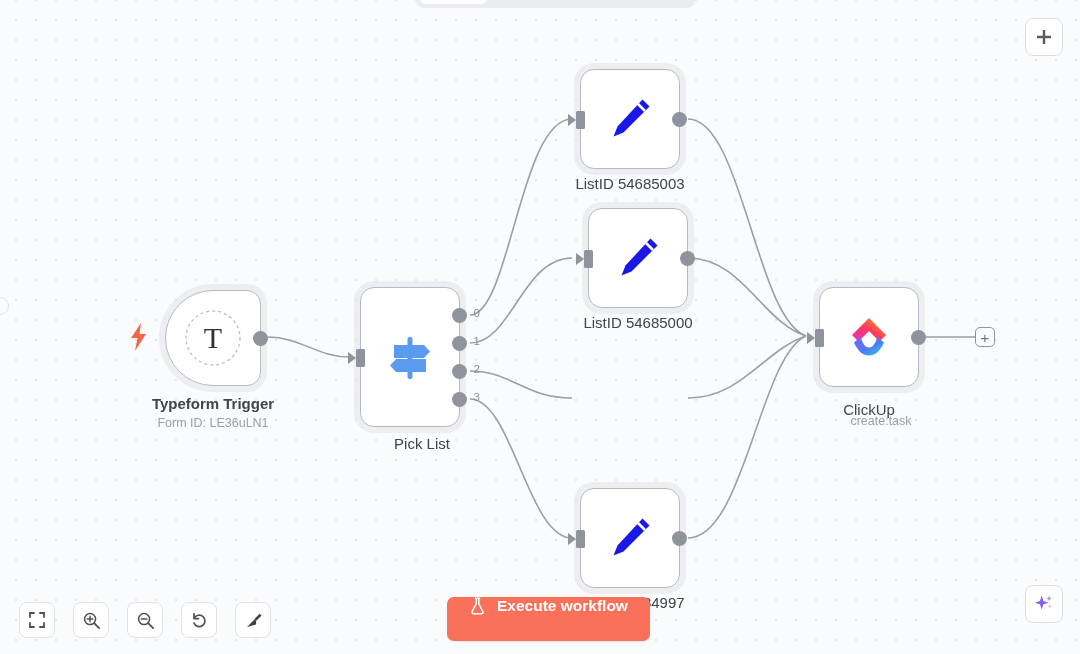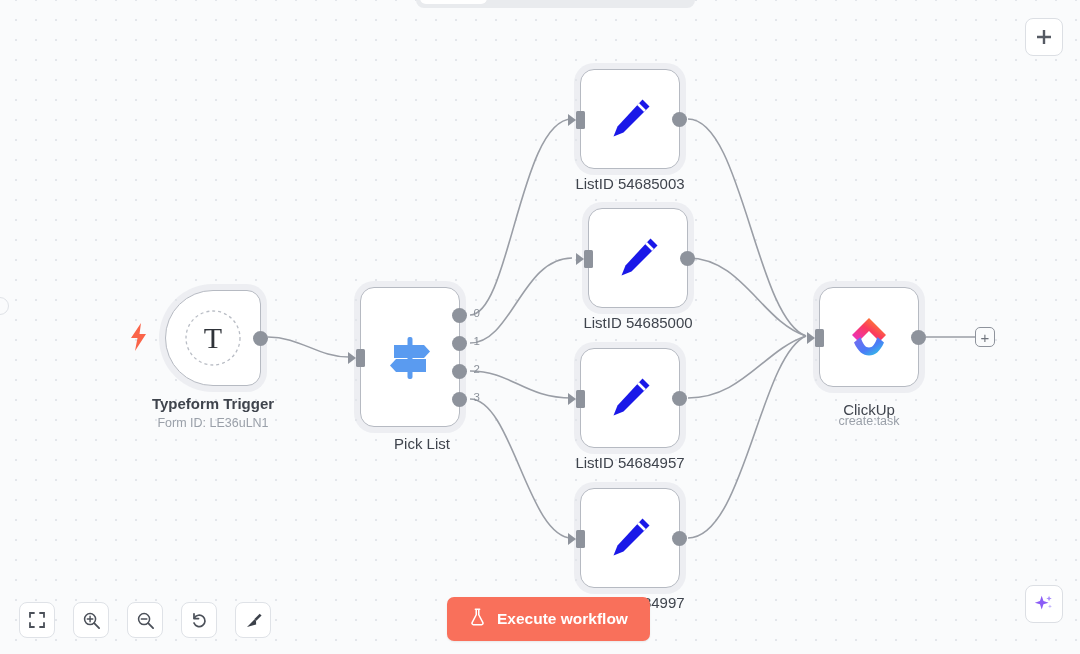--- a/index.html
+++ b/index.html
@@ -125,21 +125,21 @@
     cursor: pointer;
   }
 
   
   .execute-btn {
     position: absolute; left: 447px; bottom: 13px;
     height: 44px; padding: 0 22px;
     background: #f9705b;
     color: #ffffff;
     border: none; border-radius: 7px;
-    display: flex; align-items: center; gap: 11px;
+    display: flex; gap: 11px;
     font-size: 15.5px; font-weight: bold;
     font-family: "Liberation Sans", sans-serif;
     cursor: pointer; z-index: 20;
     box-shadow: 0 1px 2px rgba(0,0,0,0.08);
   }
 
   .edge-circle {
     position: absolute; left: -9px; top: 297px;
     width: 18px; height: 18px; border-radius: 50%;
     border: 1.4px solid #dfe2e7; background: transparent; z-index: 4;
@@ -245,33 +245,20 @@
           <path d="M40.5 8.5 L47.5 15.5 L21.5 41.5 L11.5 45.5 L15.5 35.5 Z" fill="#1a18e8"></path>
           <path d="M36 13 L43 20" stroke="#ffffff" stroke-width="2.6"></path>
         </svg>
       </div>
       <div class="port-in" style="left:-5px; top:41px;"></div>
       <div class="port-out" style="right:-8px; top:42px;"></div>
     </div>
     <div class="node-label" style="top:105px;">ListID 54685000</div>
   </div>
 
-  <div class="node" style="left:580px; top:348px;">
-    <div class="node-box node-sq">
-      <div class="node-icon">
-        <svg width="56" height="56" viewBox="0 0 56 56">
-          <path d="M40.5 8.5 L47.5 15.5 L21.5 41.5 L11.5 45.5 L15.5 35.5 Z" fill="#1a18e8"></path>
-          <path d="M36 13 L43 20" stroke="#ffffff" stroke-width="2.6"></path>
-        </svg>
-      </div>
-      <div class="port-in" style="left:-5px; top:41px;"></div>
-      <div class="port-out" style="right:-8px; top:42px;"></div>
-    </div>
-    <div class="node-label" style="top:105px;">ListID 54684957</div>
-  </div>
 
   <div class="node" style="left:580px; top:488px;">
     <div class="node-box node-sq">
       <div class="node-icon">
         <svg width="56" height="56" viewBox="0 0 56 56">
           <path d="M40.5 8.5 L47.5 15.5 L21.5 41.5 L11.5 45.5 L15.5 35.5 Z" fill="#1a18e8"></path>
           <path d="M36 13 L43 20" stroke="#ffffff" stroke-width="2.6"></path>
         </svg>
       </div>
       <div class="port-in" style="left:-5px; top:41px;"></div>
@@ -297,21 +284,21 @@
             </linearGradient>
           </defs>
           <path d="M12 27 L29 10 L46 27 L39.5 33.5 L29 23 L18.5 33.5 Z" fill="url(#cuTop)"></path>
           <path d="M14 34.5 L20.5 29 C23 36.5 25.5 39.5 29 39.5 C32.5 39.5 35 36.5 37.5 29 L44 34.5 C40 43.5 35 47.5 29 47.5 C23 47.5 18 43.5 14 34.5 Z" fill="url(#cuBot)"></path>
         </svg>
       </div>
       <div class="port-in" style="left:-5px; top:41px;"></div>
       <div class="port-out" style="right:-8px; top:42px;"></div>
     </div>
     <div class="node-label" style="top:105px;margin-top:8px;">ClickUp</div>
-    <div class="node-sub" style="top:126px;">create:task</div>
+    <div class="node-sub" style="top:126px;margin-left:12px;">create:task</div>
   </div>
 
   <div class="add-stub" style="left:975px; top:327px;">+</div>
 
   <div class="corner-btn big" style="right:17px; top:18px;">
     <svg width="18" height="18" viewBox="0 0 18 18">
       <path d="M9 2 V16 M2 9 H16" stroke="#555a63" stroke-width="2.4" stroke-linecap="butt"></path>
     </svg>
   </div>
 

